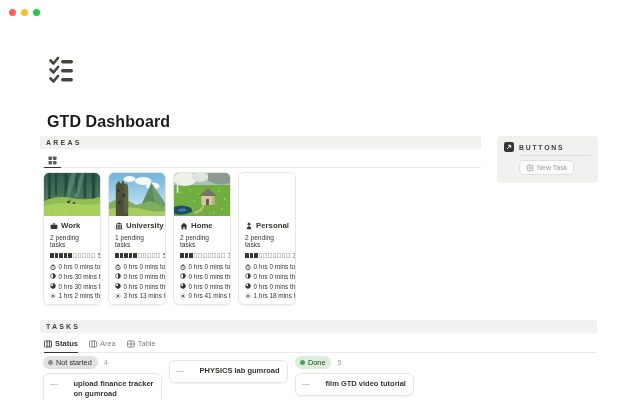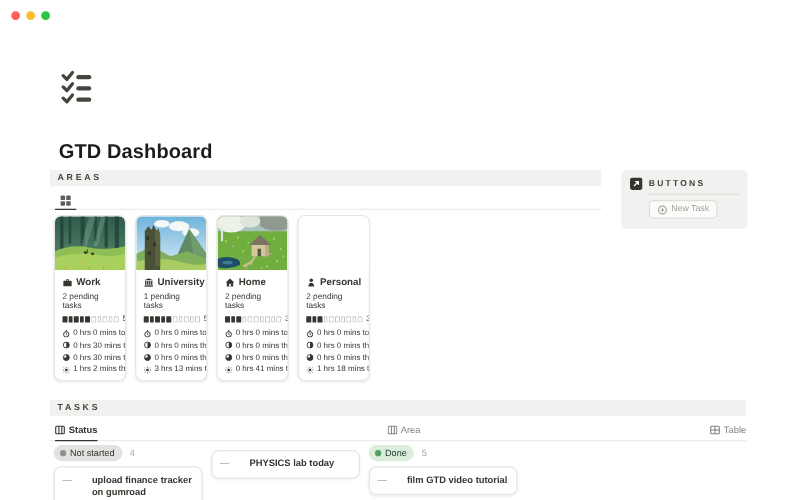--- a/index.html
+++ b/index.html
@@ -60,21 +60,21 @@
   .bp-title{font-size:6.8px;font-weight:700;letter-spacing:1.8px;color:#3f3e39;}
   .bp-divider{border-bottom:1px solid #e1dfdb;margin:3px 0 4px 15px;}
   .new-task-btn{margin-left:15px;display:flex;align-items:center;gap:3px;background:#fbfbfa;
                 border:1px solid #e0dedb;border-radius:4px;height:15px;padding:0 6px;
                 font-size:7px;color:#a19f9b;font-family:inherit;cursor:pointer;}
   .new-task-btn svg{width:8px;height:8px;display:block;}
 
   
   .tasks-tabrow{position:absolute;left:40px;top:334px;width:557px;height:19px;
                 border-bottom:1px solid #ececea;display:flex;align-items:flex-end;
-                padding-left:4px;gap:11px;box-sizing:border-box;justify-content:space-between;}
+                padding-left:4px;gap:11px;box-sizing:border-box;}
   .ttab{display:flex;align-items:center;gap:3px;font-size:7.5px;color:#83827d;padding-bottom:4px;}
   .ttab.active{color:#37352f;font-weight:700;border-bottom:1.5px solid #37352f;margin-bottom:-1px;}
   .ttab svg{width:8px;height:8px;display:block;}
 
   
   .kanban{position:absolute;left:43px;top:356px;display:flex;gap:7px;}
   .kcol{width:119px;flex:none;}
   .kcol-head{display:flex;align-items:center;height:13px;}
   .pill{display:inline-flex;align-items:center;gap:3px;height:13px;padding:0 6px 0 5px;
         border-radius:8px;font-size:7.3px;font-weight:500;justify-content:center;}
@@ -631,21 +631,21 @@
           <div class="task-card">
     <span class="task-dash">—</span>
     <span class="task-title">upload finance tracker on gumroad</span>
   </div>
         </div>
   </div>
       <div class="kcol">
     <div class="kcards">
           <div class="task-card">
     <span class="task-dash">—</span>
-    <span class="task-title">PHYSICS lab today</span>
+    <span class="task-title">PHYSICS lab gumroad</span>
   </div>
         </div>
   </div>
       <div class="kcol">
     <div class="kcol-head">
       <span class="pill" style="background-color: rgb(219, 237, 219); color: rgb(28, 56, 41);">
         <span class="dot" style="background-color: rgb(82, 161, 98);"></span>
         <span>Done</span>
       </span>
       <span class="kcount">5</span>

